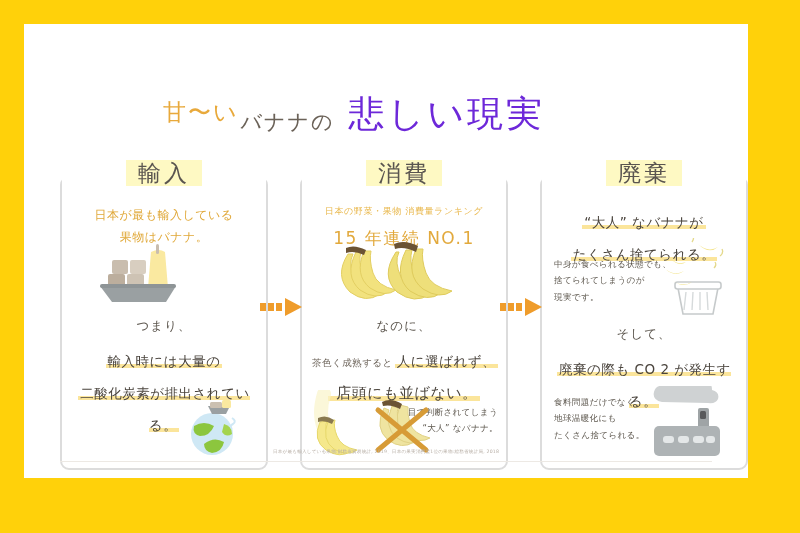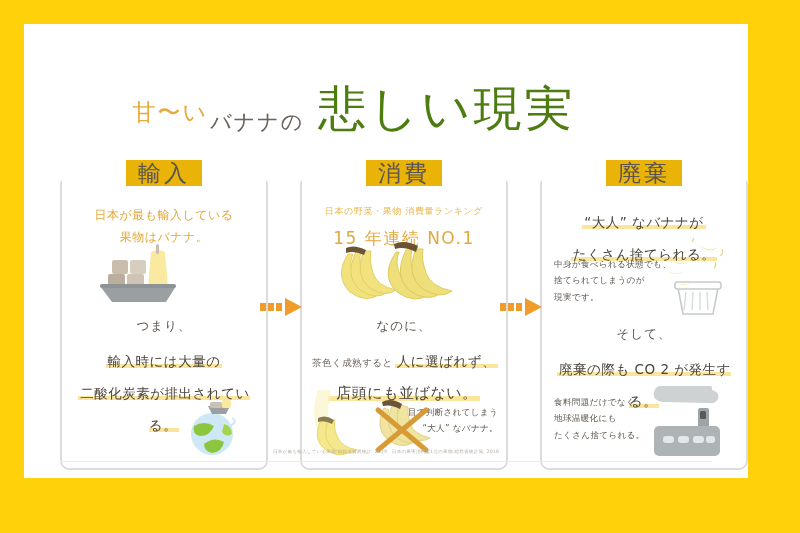--- a/index.html
+++ b/index.html
@@ -21,21 +21,21 @@
   .title-sweet{
     color:#E8A93B;font-size:23px;letter-spacing:2px;
     position:relative;top:-6px;
   }
   .title-banana{
     color:#6b6258;font-size:21px;letter-spacing:2px;
     position:relative;top:2px;margin-left:2px;
   }
   .title-main{
     position:relative;margin-left:10px;
-    color:#4d7c0f;font-size:48px;letter-spacing:3px;font-weight:400;
+    color:#6d28d9;font-size:36px;letter-spacing:3px;font-weight:400;
     padding:0 4px 2px 4px;line-height:1;
   }
   .title-main::after{
     content:"";position:absolute;left:-2px;right:-6px;bottom:-2px;height:11px;
     background:#FCE9A6;border-radius:3px 6px 4px 7px;z-index:-1;
   }
   .title-main span{position:relative;z-index:2;}
 
   
   .card{
@@ -44,21 +44,21 @@
   }
   .card.c1{left:36px;}
   .card.c2{left:276px;}
   .card.c3{left:516px;}
 
   .card-head{
     position:absolute;top:-20px;left:0;width:204px;text-align:center;
     font-size:23px;color:#5a5550;letter-spacing:3px;
     background:#fff;
   }
-  .card-head span{background:#eab308;padding:0 12px;}
+  .card-head span{background:#fef9c3;padding:0 12px;}
 
   .card-body{position:absolute;inset:0;padding:26px 12px 8px 12px;}
 
   
   .lead{
     text-align:center;color:#E0A838;font-size:12px;line-height:1.85;
     letter-spacing:0.5px;
   }
   .lead-sm{
     text-align:center;color:#E9B84D;font-size:9px;letter-spacing:0.6px;

